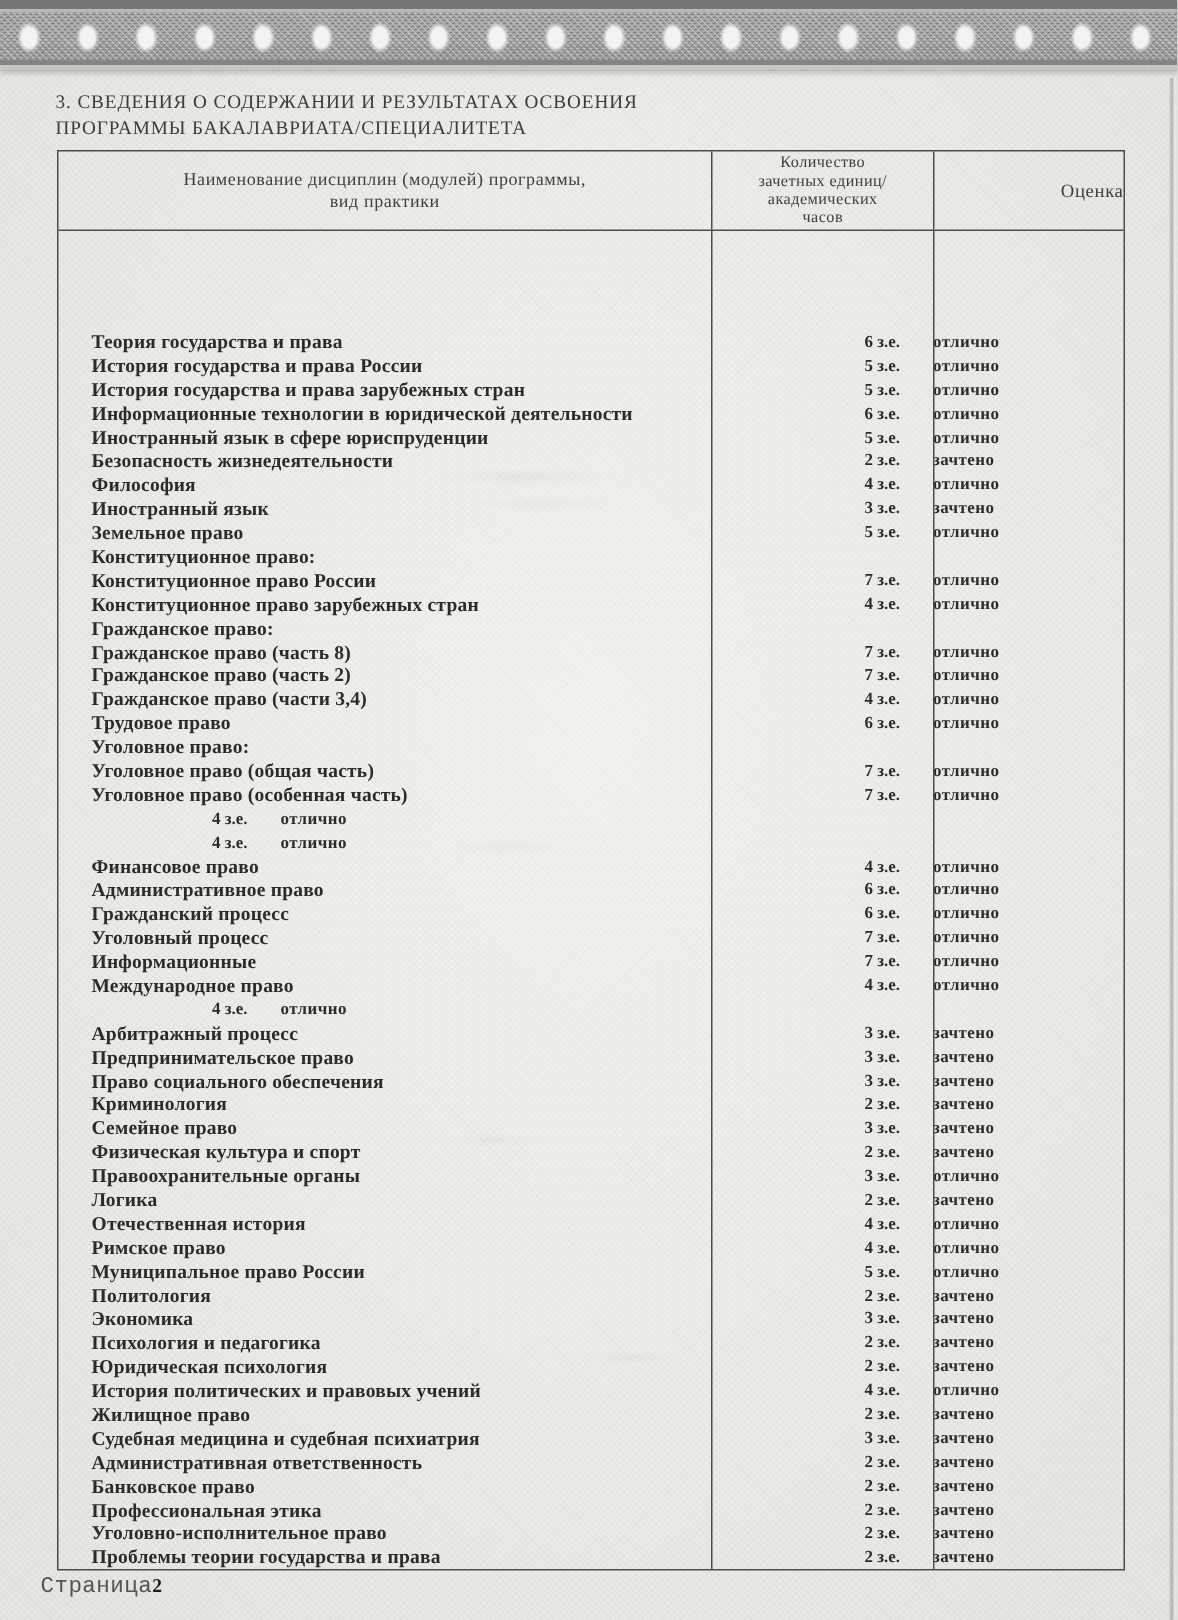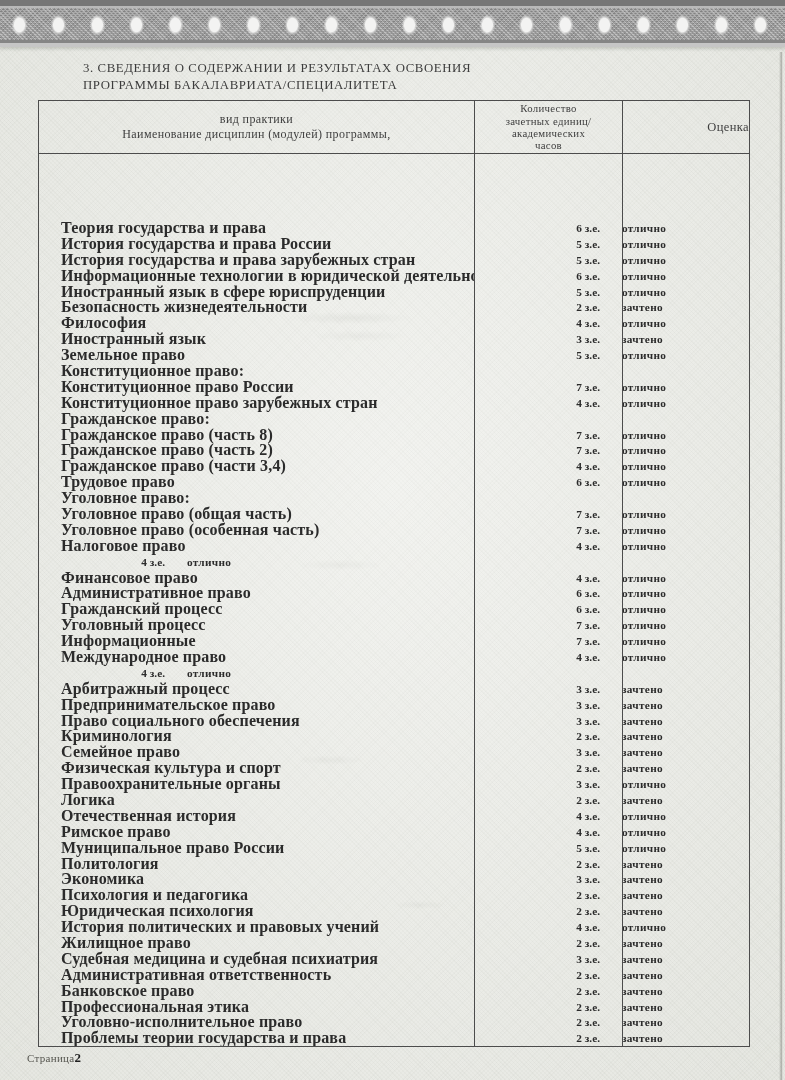--- a/index.html
+++ b/index.html
@@ -48,21 +48,20 @@
   .page-edge{
     position:absolute;top:52px;bottom:0;right:2px;width:4px;
     background:linear-gradient(90deg, rgba(0,0,0,0) 0, rgba(95,98,90,0.4) 60%, rgba(236,237,232,0.9) 100%);
   }
 
   
   .section-title{
     position:absolute;left:37px;top:60px;
     font-size:12.8px;line-height:16.5px;letter-spacing:0.6px;
     color:#3c3c3c;
-    margin-left:46px;
   }
 
   
   .doc-table{
     position:absolute;left:38px;top:100px;width:712px;height:947px;
     border:1px solid #4c4c4c;
     box-sizing:border-box;
     display:flex;flex-direction:column;
   }
   .thead{
@@ -75,56 +74,56 @@
   .th-grade{flex:1;border-left:1px solid #4c4c4c;font-size:12.5px;letter-spacing:0.4px;align-items:flex-end;}
   .tbody{
     position:relative;flex:1;box-sizing:border-box;padding-top:66px;overflow:hidden;
   }
   .col-sep{position:absolute;top:0;bottom:0;width:1px;background:#4c4c4c;}
   .col-sep.s1{left:435px;}
   .col-sep.s2{left:583px;}
   .trow{display:flex;flex-direction:row;height:15.9px;align-items:center;}
   .trow .c1{
     width:435px;box-sizing:border-box;padding-left:22px;
-    font-weight:700;font-size:16px;letter-spacing:0.15px;
+    font-weight:700;font-size:13px;letter-spacing:0.15px;
     white-space:nowrap;overflow:hidden;
   }
   .trow .c2{
     width:148px;box-sizing:border-box;padding-right:22px;text-align:right;
     font-weight:700;font-size:11.3px;
   }
   .trow .c3{
     flex:1;box-sizing:border-box;padding-right:34px;
     font-weight:700;font-size:11.3px;letter-spacing:0.3px;
   }
 
   
   .footer{position:absolute;left:27px;top:1048px;white-space:nowrap;}
-  .footer-label{font-size:11px;color:#55554f;letter-spacing:0.3px;}
+  .footer-label{font-size:15px;color:#55554f;letter-spacing:0.3px;font-family:Liberation Mono, monospace;}
   .footer-num{font-size:13px;font-weight:700;color:#1f1f1f;margin-left:0px;}
 </style>
 </head>
 <body>
 
 <div class="page">
 
   <div class="guilloche"></div>
   <div class="smudges"></div>
   <div class="page-edge"></div>
 
   <div class="section-title">
     <div>3. СВЕДЕНИЯ О СОДЕРЖАНИИ И РЕЗУЛЬТАТАХ ОСВОЕНИЯ</div>
     <div>ПРОГРАММЫ БАКАЛАВРИАТА/СПЕЦИАЛИТЕТА</div>
   </div>
 
   <div class="doc-table">
     <div class="thead">
       <div class="th th-name">
+        <div>Наименование дисциплин (модулей) программы,</div>
         <div>вид практики</div>
-        <div>Наименование дисциплин (модулей) программы,</div>
       </div>
       <div class="th th-credits">
         <div>Количество</div>
         <div>зачетных единиц/</div>
         <div>академических</div>
         <div>часов</div>
       </div>
       <div class="th th-grade">
         <span>Оценка</span>
       </div>
@@ -226,21 +225,20 @@
           <div class="c1">Уголовное право (общая часть)</div>
           <div class="c2">7 з.е.</div>
           <div class="c3">отлично</div>
         </div>
         <div class="trow">
           <div class="c1">Уголовное право (особенная часть)</div>
           <div class="c2">7 з.е.</div>
           <div class="c3">отлично</div>
         </div>
         <div class="trow">
-          <div class="c1">Налоговое право</div>
           <div class="c2">4 з.е.</div>
           <div class="c3">отлично</div>
         </div>
         <div class="trow">
           <div class="c2">4 з.е.</div>
           <div class="c3">отлично</div>
         </div>
         <div class="trow">
           <div class="c1">Финансовое право</div>
           <div class="c2">4 з.е.</div>

